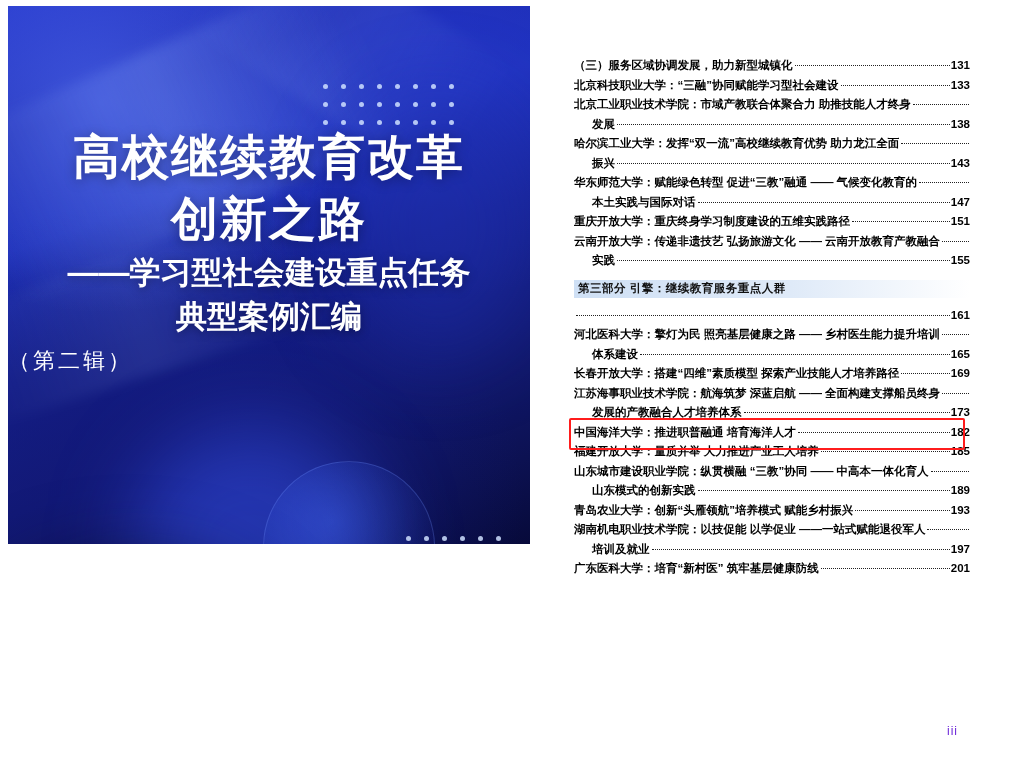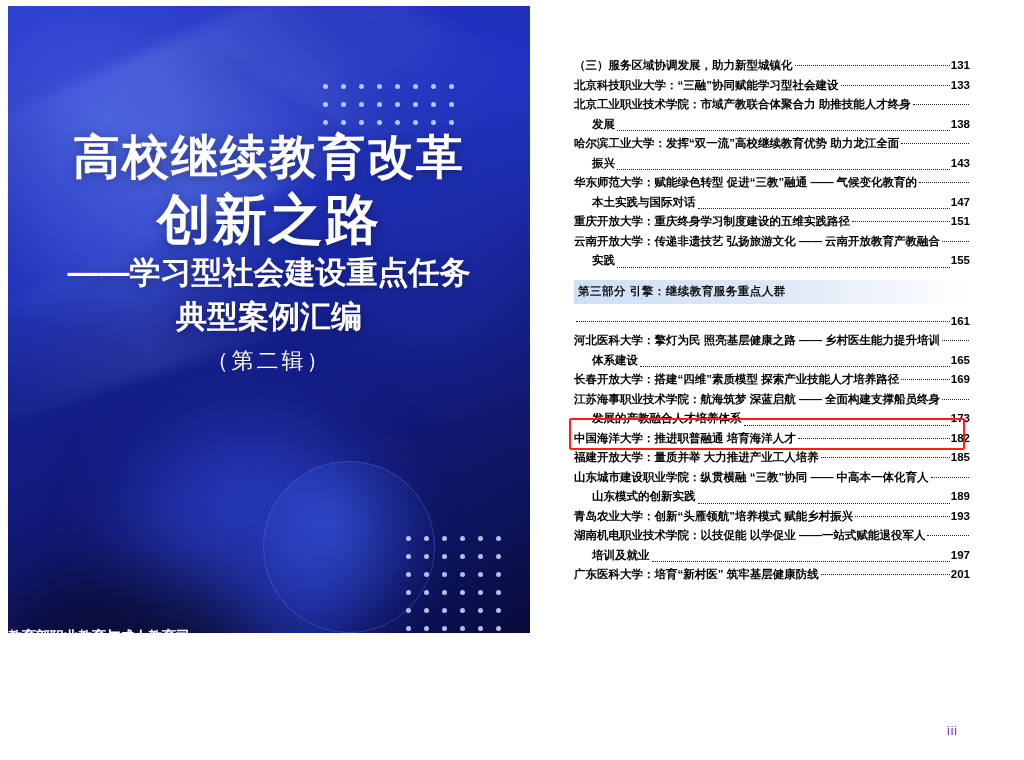--- a/index.html
+++ b/index.html
@@ -8,21 +8,21 @@
     background:#ffffff;
     font-family:"Liberation Sans", sans-serif;
     overflow:hidden;
     position:relative;
   }
 
   
   #cover{
     position:absolute;
     left:8px; top:6px;
-    width:522px; height:627px;
+    width:522px; height:538px;
     background:
       radial-gradient(ellipse 360px 300px at 18% 18%, rgba(90,120,255,.55), rgba(20,30,140,0) 70%),
       radial-gradient(ellipse 420px 360px at 80% 8%, rgba(40,60,210,.55), rgba(10,15,90,0) 70%),
       radial-gradient(ellipse 500px 420px at 30% 92%, rgba(18,24,120,.85), rgba(10,12,70,0) 72%),
       linear-gradient(160deg,#2334c6 0%, #1a27aa 18%, #1d2fb8 34%, #15208f 52%, #121a74 70%, #0c1152 88%, #070a3a 100%);
     overflow:hidden;
   }
   
   .streak{position:absolute;background:linear-gradient(90deg,rgba(120,150,255,0),rgba(150,180,255,.22),rgba(120,150,255,0));filter:blur(6px);}
   .s1{left:-40px;top:40px;width:420px;height:180px;transform:rotate(-24deg);}
@@ -43,27 +43,27 @@
   .dots{position:absolute;display:grid;gap:13px;}
   .dots i{display:block;width:5px;height:5px;border-radius:50%;background:#cfe0ff;opacity:.85;}
   #dots-top{left:315px;top:78px;grid-template-columns:repeat(8,5px);grid-template-rows:repeat(3,5px);}
   #dots-bottom{left:398px;top:530px;grid-template-columns:repeat(6,5px);grid-template-rows:repeat(9,5px);}
 
   .cover-title{
     position:absolute;left:0;right:0;top:120px;text-align:center;color:#fff;
     font-weight:bold;letter-spacing:2px;text-shadow:0 2px 12px rgba(0,0,0,.35);
   }
   .cover-title .l1{font-size:47px;line-height:62px;}
-  .cover-title .l2{font-size:54px;line-height:62px;}
+  .cover-title .l2{font-size:47px;line-height:62px;}
   .cover-sub{
     position:absolute;left:0;right:0;top:245px;text-align:center;color:#fff;
     font-weight:bold;font-size:31px;line-height:44px;text-shadow:0 2px 10px rgba(0,0,0,.35);
   }
   .cover-vol{
-    position:absolute;left:0;right:0;top:340px;text-align:center;color:#fff;
+    position:absolute;left:0;right:0;top:340px;text-align:left;color:#fff;
     font-size:22px;letter-spacing:3px;
   }
   .cover-pub{
     position:absolute;left:0;right:0;top:615px;color:#fff;
     font-weight:bold;font-size:14px;line-height:32px;font-family:Liberation Mono, monospace;
   }
 
   
   #toc{
     position:absolute;left:560px;top:0;width:464px;height:760px;background:#fff;
@@ -72,36 +72,36 @@
   .toc-list{position:absolute;left:14px;top:56px;width:396px;}
   .entry{
     font-size:11.5px;
     line-height:19.5px;
     white-space:nowrap;
     overflow:hidden;
     display:flex;
     align-items:baseline;
   }
   .entry .txt{font-weight:bold;}
-  .entry.cont{padding-left:18px;align-items:flex-end;}
+  .entry.cont{padding-left:18px;}
   .entry.cont .txt{font-weight:bold;}
   .entry .leader{
     flex:1 1 auto;
     margin:0 1px 0 2px;
     border-bottom:1.5px dotted #222;
     transform:translateY(-3px);
     min-width:6px;
   }
   .entry .pg{font-weight:bold;flex:0 0 auto;}
 
   
   .section-banner{
     position:relative;
     margin:9px 0 8px 0;
-    height:24px;
+    height:18px;
     background:linear-gradient(90deg,#cfe0f5 0%, #dfeaf8 55%, #ffffff 100%);
     display:flex;align-items:center;
   }
   .section-banner .sb-text{
     font-size:11.5px;font-weight:bold;color:#111;padding-left:4px;letter-spacing:.5px;
   }
 
   
   .highlight-box{
     position:absolute;

